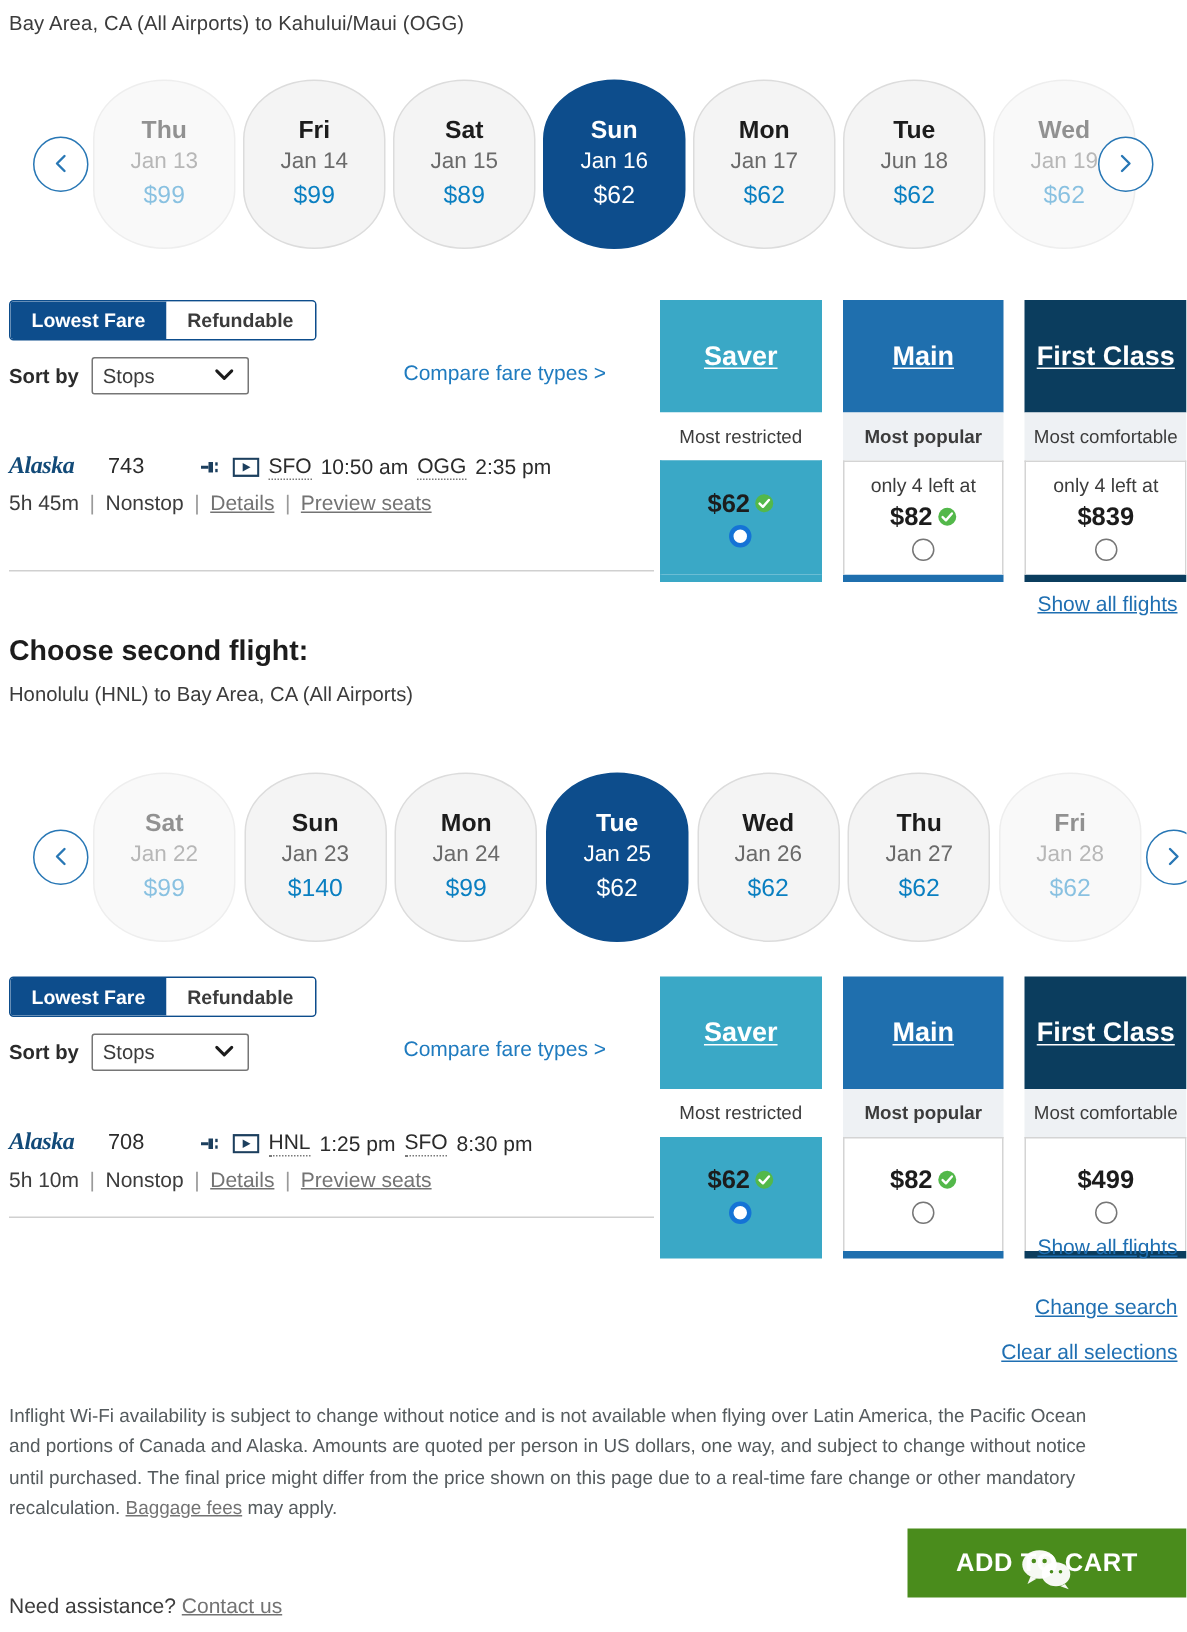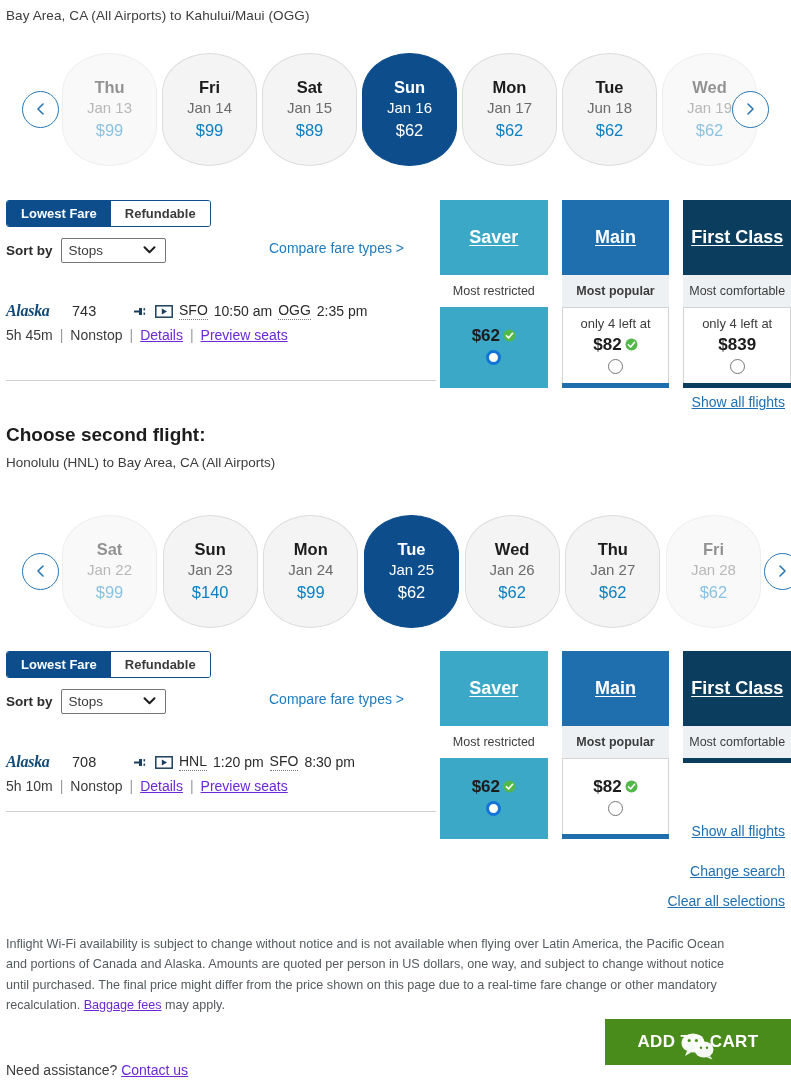--- a/index.html
+++ b/index.html
@@ -265,21 +265,21 @@
   }
   .fl-line2 {
     margin-top: 7px;
     font-size: 14px;
     color: #3c3c3c;
     display: flex;
     align-items: center;
     gap: 7px;
   }
   .fl-line2 .sep { color: #9a9a9a; }
-  .lnk { color: #6d28d9; text-decoration: underline; cursor: pointer; }
+  .lnk { color: #737373; text-decoration: underline; cursor: pointer; }
   .hr {
     position: absolute;
     left: 6px;
     width: 430px;
     height: 1px;
     background: #d0d0d0;
   }
 
   .rlink {
     position: absolute;
@@ -631,20 +631,26 @@
           </div>
           <div class="radio"></div>
         </div>
         <div class="bar" style="background: rgb(31, 111, 174);"></div>
       </div>
       <div class="fare-col">
         <div class="fare-head" style="background: rgb(11, 61, 94);">
           <span>First Class</span>
         </div>
         <div class="fare-sub tint2">Most comfortable</div>
+        <div class="fare-cell">
+          <div class="amt">
+            <span>$499</span>
+          </div>
+          <div class="radio"></div>
+        </div>
         <div class="bar" style="background: rgb(11, 61, 94);"></div>
       </div>
     </div>
 
   <div class="flight-row" style="top:102px;">
     <div class="fl-line1">
       <span class="alaska">Alaska</span>
       <span class="fno">708</span>
       <span class="amen">
         <svg width="17" height="13" viewBox="0 0 17 13">
@@ -652,21 +658,21 @@
           <path d="M5,3 L8,3 L8,10 L5,10 Z" fill="#1c3f5e"></path>
           <rect x="9.5" y="3.2" width="1.6" height="2.2" fill="#1c3f5e"></rect>
           <rect x="9.5" y="7.6" width="1.6" height="2.2" fill="#1c3f5e"></rect>
         </svg>
         <svg width="18" height="13" viewBox="0 0 18 13">
           <rect x="0.8" y="0.8" width="16.4" height="11.4" fill="none" stroke="#1c3f5e" stroke-width="1.5"></rect>
           <polygon points="6.8,3.6 12,6.5 6.8,9.4" fill="#1c3f5e"></polygon>
         </svg>
       </span>
       <span class="apt">HNL</span>
-      <span style="margin:0 6px">1:20 pm</span>
+      <span style="margin:0 6px">1:25 pm</span>
       <span class="apt">SFO</span>
       <span style="margin-left:6px">8:30 pm</span>
     </div>
     <div class="fl-line2">
       <span>5h 10m</span>
       <span class="sep">|</span>
       <span>Nonstop</span>
       <span class="sep">|</span>
       <span class="lnk">Details</span>
       <span class="sep">|</span>

